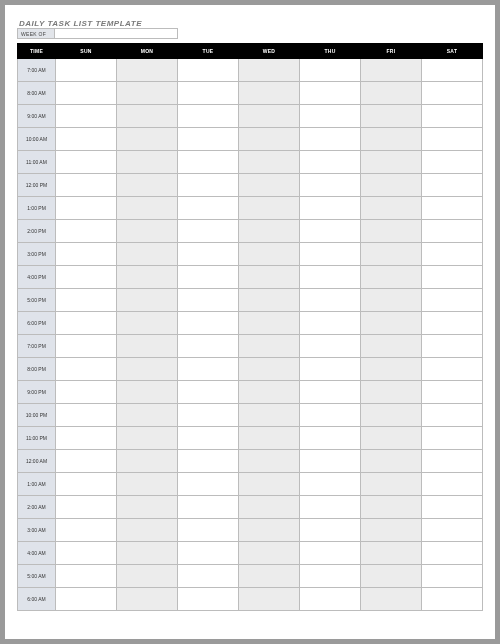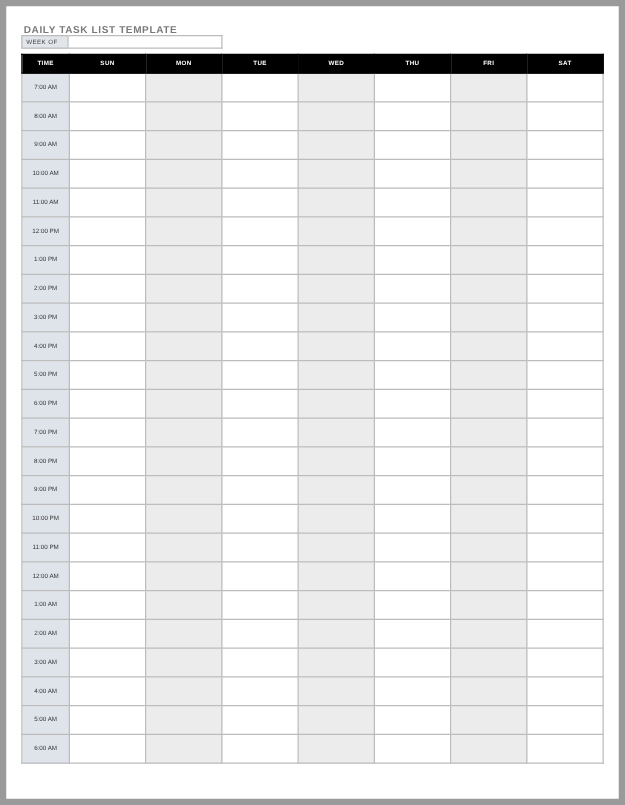--- a/index.html
+++ b/index.html
@@ -17,20 +17,21 @@
     background: #fff;
     padding: 14px 12px;
   }
   .title {
     font-size: 8px;
     font-weight: bold;
     color: #7a7a7a;
     letter-spacing: 0.5px;
     margin-bottom: 0;
     margin-left: 2px;
+    font-style: italic;
   }
   .week-of-row {
     display: flex;
     align-items: stretch;
     margin-bottom: 4px;
   }
   .week-of-label {
     font-size: 5px;
     color: #444;
     background: #e2e5ea;

